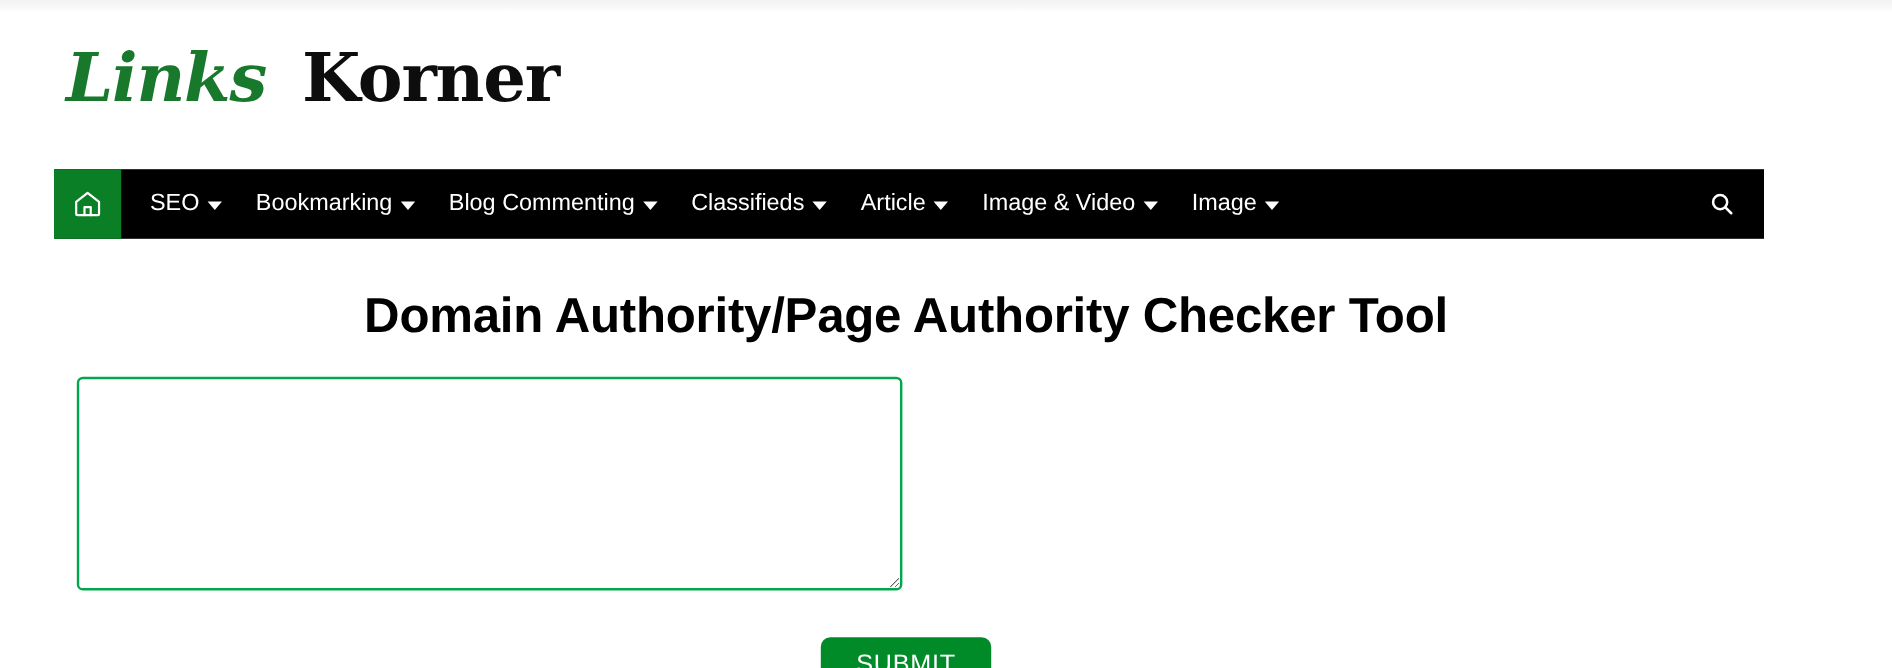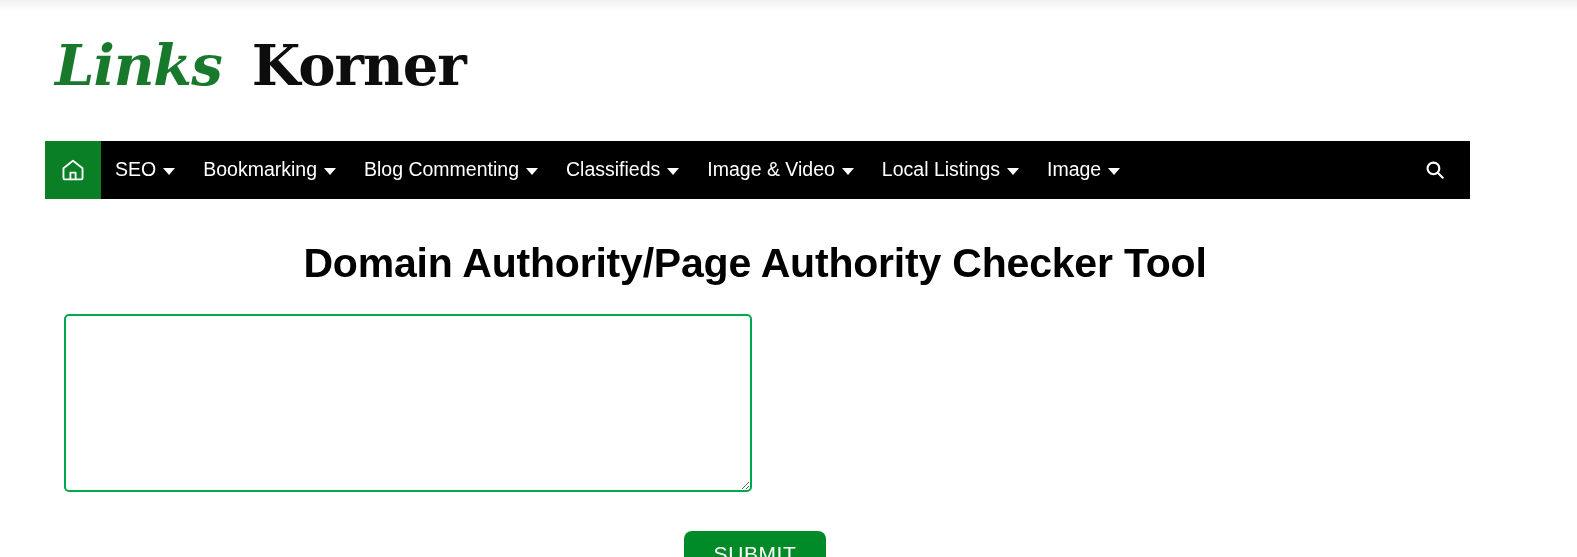--- a/index.html
+++ b/index.html
@@ -79,21 +79,21 @@
     display: flex;
     align-items: center;
     justify-content: center;
   }
   .nav-home svg { display: block; }
 
   .nav-items {
     display: flex;
     align-items: center;
     flex: 1 1 auto;
-    padding-left: 0;
+    padding-left: 10px;
     min-width: 0;
   }
 
   .nav-item {
     display: flex;
     align-items: center;
     gap: 7px;
     color: #ffffff;
     font-size: 19.5px;
     font-weight: 400;
@@ -244,30 +244,30 @@
       <div class="nav-item">
         <span class="nav-label">Blog Commenting</span>
         <span class="caret"></span>
       </div>
 
       <div class="nav-item">
         <span class="nav-label">Classifieds</span>
         <span class="caret"></span>
       </div>
 
+      <div class="nav-item">
+        <span class="nav-label">Article</span>
+        <span class="caret"></span>
+      </div>
 
       <div class="nav-item">
         <span class="nav-label">Image &amp; Video</span>
         <span class="caret"></span>
       </div>
 
-      <div class="nav-item">
-        <span class="nav-label">Local Listings</span>
-        <span class="caret"></span>
-      </div>
 
 
       <div class="nav-item">
         <span class="nav-label">Image</span>
         <span class="caret"></span>
       </div>
 
       <div class="nav-search">
         <span>
           <svg width="22" height="22" viewBox="0 0 24 24" fill="none" stroke="#ffffff" stroke-width="2.3" stroke-linecap="round">

